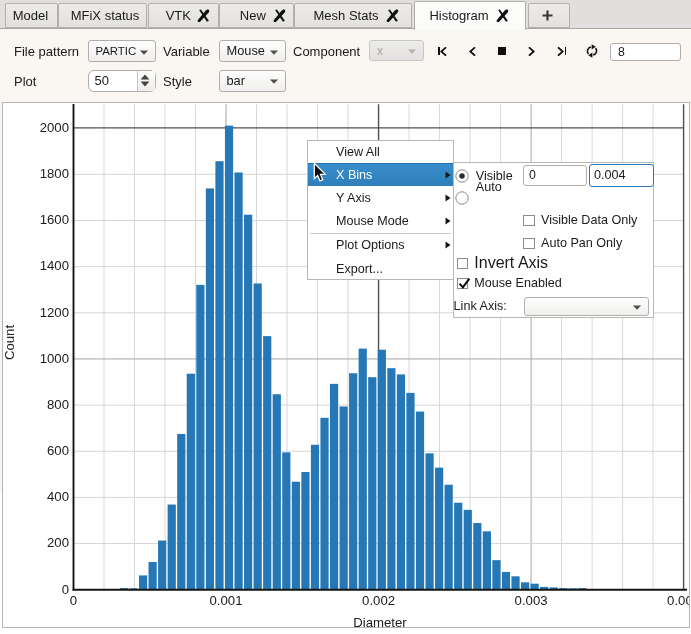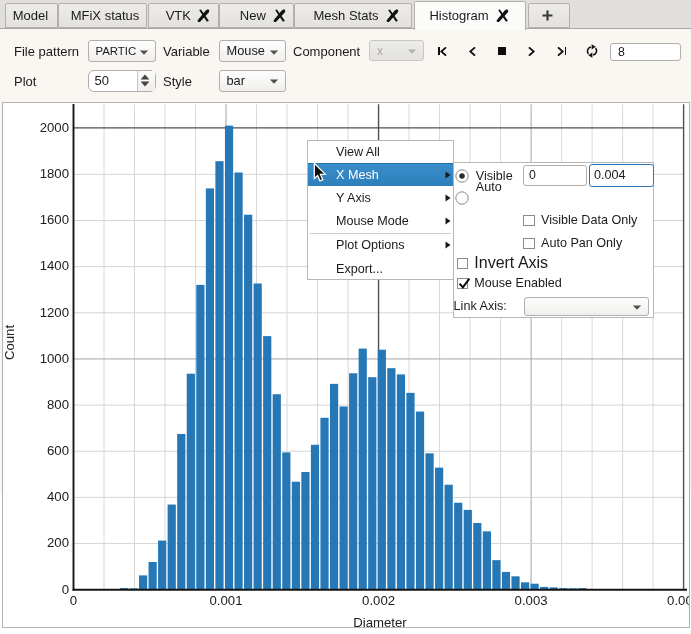--- a/index.html
+++ b/index.html
@@ -208,21 +208,21 @@
         <text x="378.6" y="604" text-anchor="middle" font-size="13.2">0.002</text>
         <text x="531.1" y="604" text-anchor="middle" font-size="13.2">0.003</text>
         <text x="683.6" y="604" text-anchor="middle" font-size="13.2">0.004</text>
         <text x="380" y="626" text-anchor="middle" font-size="13.2">Diameter</text>
         <text x="13.5" y="342" text-anchor="middle" font-size="13.2" transform="rotate(-90 13.5 342)">Count</text>
       </g>
     </svg>
 <div style="position:absolute;left:307px;top:140px;width:147px;height:140px;background:#fff;border:1px solid #b9b7b3;box-sizing:border-box"></div>
     <div style="position:absolute;left:308px;top:163px;width:145px;height:23.4px;background:linear-gradient(#3a8ecb,#2d7fba);border-top:1px solid #2271ab;box-sizing:border-box"></div>
     <div style="position:absolute;left:336px;top:152.3px;transform:translateY(-50%);font-size:12.6px;color:#1a1a1a;white-space:nowrap">View All</div>
-    <div style="position:absolute;left:336px;top:174.7px;transform:translateY(-50%);font-size:12.6px;color:#fff;white-space:nowrap">X Mesh</div>
+    <div style="position:absolute;left:336px;top:174.7px;transform:translateY(-50%);font-size:12.6px;color:#fff;white-space:nowrap">X Bins</div>
     <div style="position:absolute;left:336px;top:197.8px;transform:translateY(-50%);font-size:12.6px;color:#1a1a1a;white-space:nowrap">Y Axis</div>
     <div style="position:absolute;left:336px;top:221.2px;transform:translateY(-50%);font-size:12.6px;color:#1a1a1a;white-space:nowrap">Mouse Mode</div>
     <div style="position:absolute;left:310px;top:232.6px;width:141px;height:1px;background:#ccc"></div>
     <div style="position:absolute;left:336px;top:244.9px;transform:translateY(-50%);font-size:12.6px;color:#1a1a1a;white-space:nowrap">Plot Options</div>
     <div style="position:absolute;left:336px;top:268.7px;transform:translateY(-50%);font-size:12.6px;color:#1a1a1a;white-space:nowrap">Export...</div>
     <svg style="position:absolute;left:444.8px;top:170.89999999999998px" width="6" height="8" viewBox="0 0 6 8">
       <path d="M0.5 0.5 L5.6 4 L0.5 7.5 Z" fill="#1a1a1a"></path>
     </svg>
     <svg style="position:absolute;left:444.8px;top:194.0px" width="6" height="8" viewBox="0 0 6 8">
       <path d="M0.5 0.5 L5.6 4 L0.5 7.5 Z" fill="#1a1a1a"></path>

